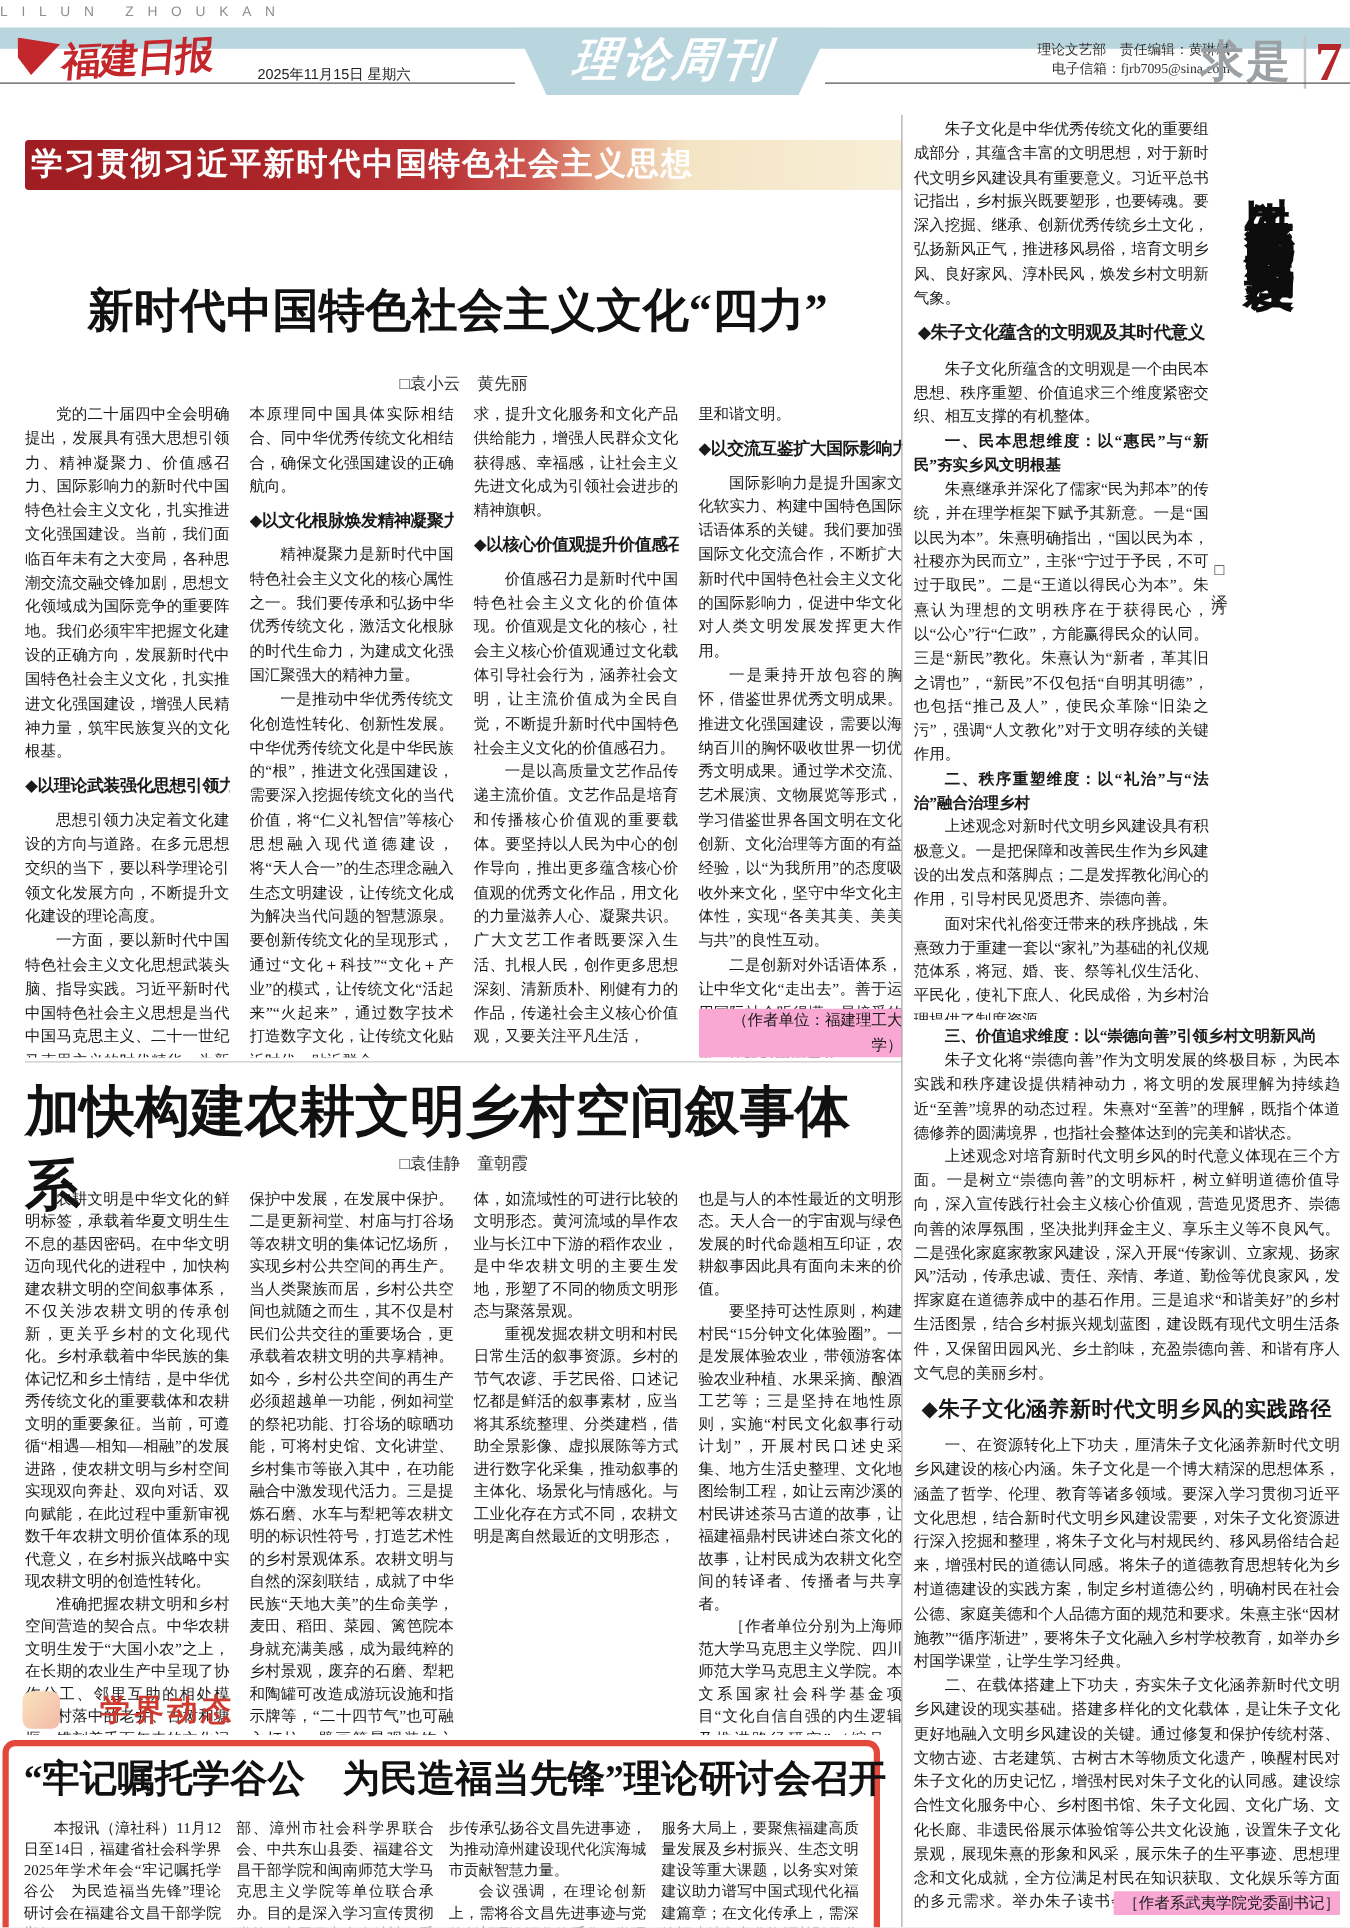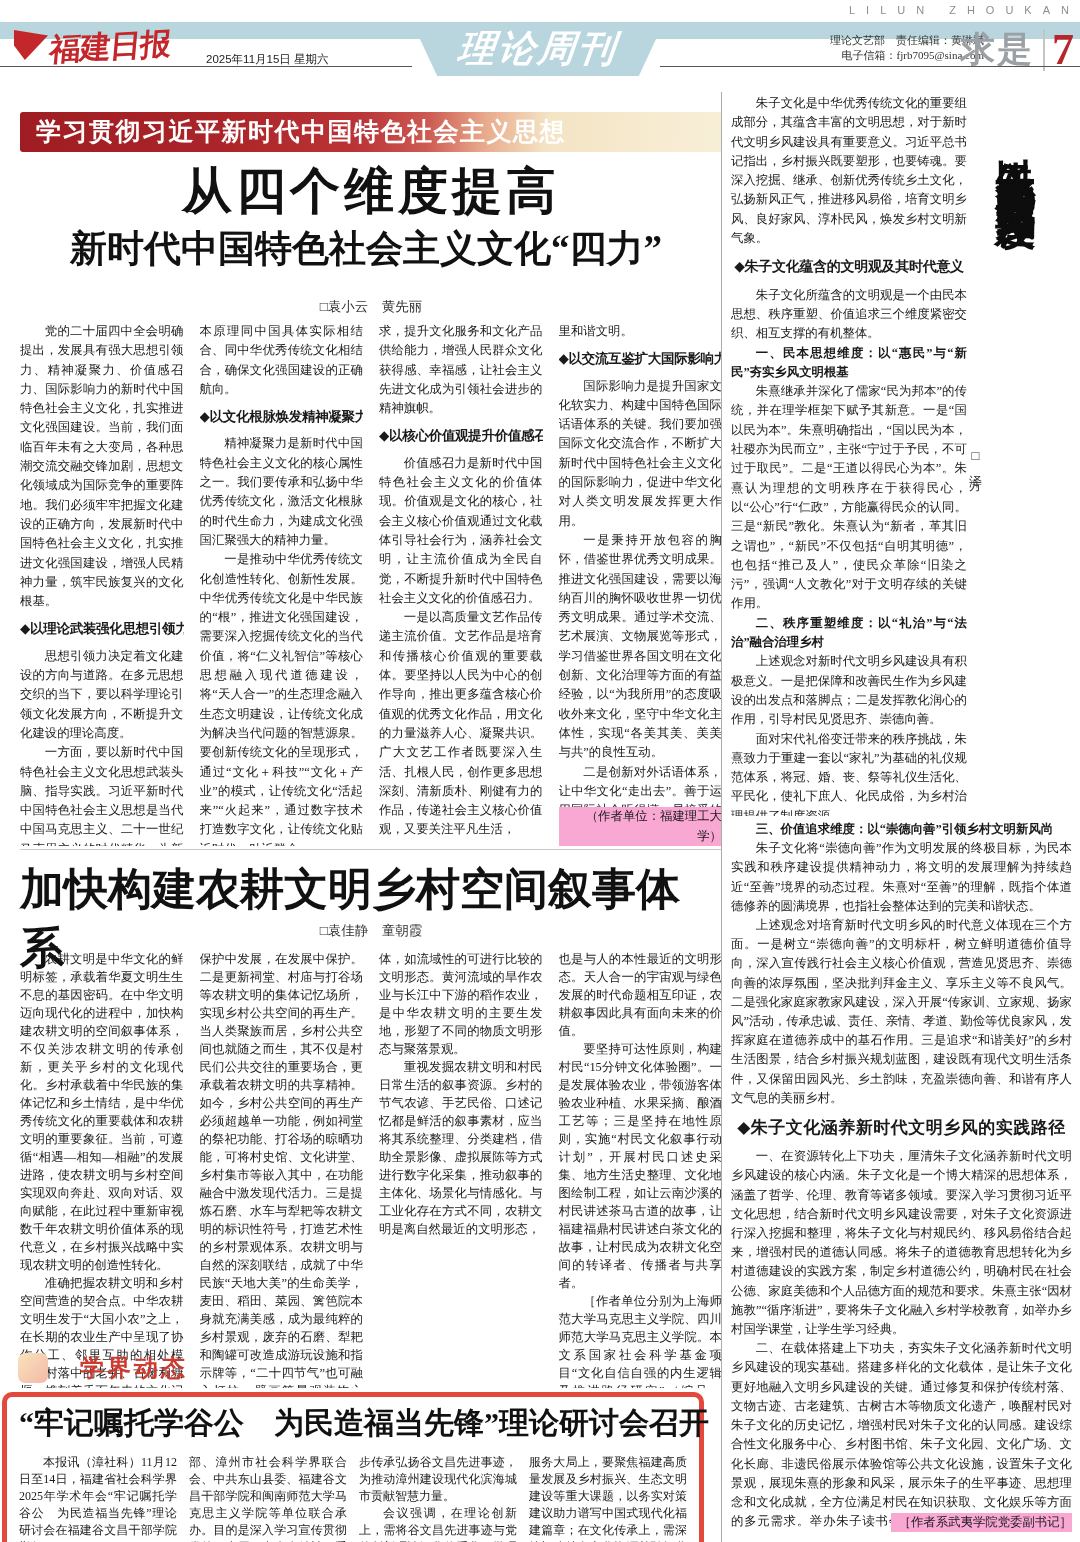--- a/index.html
+++ b/index.html
@@ -4,23 +4,23 @@
 <style>
   * { margin:0; padding:0; box-sizing:border-box; }
   html,body { background:#e8e8e8; }
   .page {
     position:relative; width:1080px; height:1542px; margin:0 auto;
     background:#ffffff; overflow:hidden;
     font-family:"Liberation Serif","DejaVu Serif",serif;
     color:#1a1a1a;
   }
   
-  .kicker { position:absolute; top:4px; left:0; width:100%; text-align:right;
+  .kicker { position:absolute; top:4px; left:0; width:100%; text-align:left;
     font-family:"Liberation Sans","DejaVu Sans",sans-serif;
-    font-size:11px; letter-spacing:11px; color:#8a8f93;padding-left:12px; }
+    font-size:11px; letter-spacing:11px; color:#8a8f93; }
   .blue-band { position:absolute; top:22px; left:0; width:100%; height:17px; background:#b9d5dd; }
   .trapezoid { position:absolute; top:22px; left:412px; width:252px; height:54px; background:#b9d5dd;
     -webkit-clip-path:polygon(0 0,100% 0,90% 100%,10% 100%); clip-path:polygon(0 0,100% 0,90% 100%,10% 100%); }
   .trapezoid .sec { display:block; width:100%; text-align:center; line-height:54px;
     font-size:37px; font-weight:900; font-style:italic; color:#ffffff;
     letter-spacing:3px; transform:skewX(-6deg); }
   .logo-tri { position:absolute; top:30px; left:14px; width:34px; height:30px; background:#c3272b;
     -webkit-clip-path:polygon(0 0,100% 18%,32% 100%,0 52%); clip-path:polygon(0 0,100% 18%,32% 100%,0 52%); }
   .paper-name { position:absolute; top:26px; left:50px; font-size:31px; font-weight:900;
     color:#c3272b; transform:skewX(-8deg) rotate(-3deg); letter-spacing:-1px; }
@@ -31,21 +31,21 @@
   .brand-block { position:absolute; top:24px; right:6px; display:flex; align-items:center;text-align:right; }
   .brand-txt { font-size:35px; font-weight:700; color:#9aa0a4; letter-spacing:2px; }
   .brand-bar { width:2px; height:42px; background:#c2c6c8; margin:0 7px 0 9px; }
   .page-no { font-size:44px; font-weight:700; color:#b5272d; }
   .rule { position:absolute; top:66px; height:1px; background:#555; }
   .rule.l { left:0; width:412px; }
   .rule.r { left:660px; width:420px; }
   
   .slogan { position:absolute; top:112px; left:20px; width:702px; height:40px; border-radius:3px;
     background:linear-gradient(95deg,#9f1d22 0%,#ab2529 30%,#b93337 48%,#cd5a52 58%,#e8a98b 66%,#f4e4c4 75%,#f8efd8 100%); }
-  .slogan span { display:block; line-height:40px; padding-left:16px;
+  .slogan span { display:block; line-height:40px; padding-left:5px;
     font-size:25px; font-weight:900; color:#ffffff; letter-spacing:1.5px; }
   
   .a1-t1 { position:absolute; top:158px; left:20px; width:702px; text-align:center;
     font-size:50px; font-weight:900; letter-spacing:4px; color:#111; }
   .a1-t2 { position:absolute; top:224px; left:10px; width:712px; text-align:center;
     font-size:37px; font-weight:900; letter-spacing:0px; color:#111; }
   .byline { position:absolute; text-align:center; font-size:13.5px; color:#333; }
   .a1-by { top:298px; left:20px; width:702px; }
   .a2-t  { position:absolute; top:860px; left:20px; width:702px; text-align:left;
     font-size:44px; font-weight:900; color:#111; }
@@ -113,21 +113,20 @@
     <span class="brand-bar"></span>
     <span class="page-no">7</span>
   </div>
   <div class="rule l"></div>
   <div class="rule r"></div>
 
   <div class="slogan">
     <span>学习贯彻习近平新时代中国特色社会主义思想</span>
   </div>
 
-  <div class="a1-t1">从四个维度提高</div>
   <div class="a1-t2">新时代中国特色社会主义文化“四力”</div>
   <div class="byline a1-by">□袁小云　黄先丽</div>
   <div class="cols a1cols">
     <div class="colbox">
         <div class="blk p">党的二十届四中全会明确提出，发展具有强大思想引领力、精神凝聚力、价值感召力、国际影响力的新时代中国特色社会主义文化，扎实推进文化强国建设。当前，我们面临百年未有之大变局，各种思潮交流交融交锋加剧，思想文化领域成为国际竞争的重要阵地。我们必须牢牢把握文化建设的正确方向，发展新时代中国特色社会主义文化，扎实推进文化强国建设，增强人民精神力量，筑牢民族复兴的文化根基。</div>
         <div class="blk h">◆以理论武装强化思想引领力</div>
         <div class="blk p">思想引领力决定着文化建设的方向与道路。在多元思想交织的当下，要以科学理论引领文化发展方向，不断提升文化建设的理论高度。</div>
         <div class="blk p">一方面，要以新时代中国特色社会主义文化思想武装头脑、指导实践。习近平新时代中国特色社会主义思想是当代中国马克思主义、二十一世纪马克思主义的时代精华，为新时代文化建设提供了根本遵循和行动纲领。另一方面，要以“两个结合”坚守中华文化立场，巩固文化主体性，把马克思主义基</div>
       </div>
     <div class="colbox">

